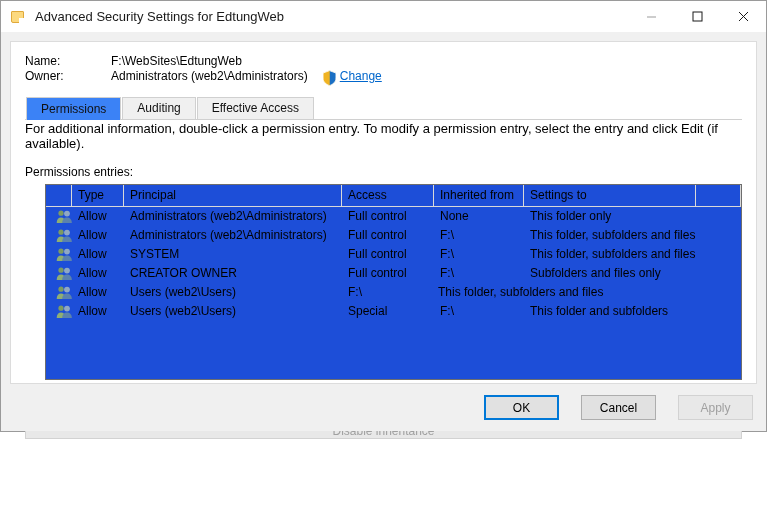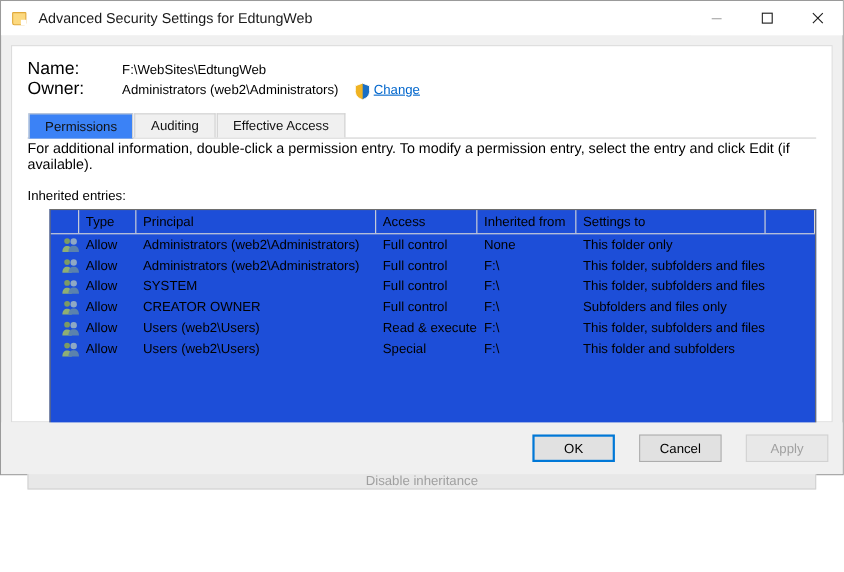--- a/index.html
+++ b/index.html
@@ -102,21 +102,21 @@
   }
   
   .field-row {
     display: flex;
     align-items: center;
     height: 24px;
   }
   .field-label {
     width: 86px;
     flex: 0 0 auto;
-    font-size: 16px;
+    font-size: 12px;
   }
   .field-value { font-size: 12px; }
   .shield {
     width: 15px;
     height: 16px;
     margin-left: 14px;
     margin-right: 3px;
     flex: 0 0 auto;
     position: relative;
     top: 2px;
@@ -327,21 +327,21 @@
         <a class="link" href="#">Change</a>
       </div>
 
       <div class="tabs">
         <div class="tab active">Permissions</div>
         <div class="tab">Auditing</div>
         <div class="tab">Effective Access</div>
       </div>
 
       <div class="infotext">For additional information, double-click a permission entry. To modify a permission entry, select the entry and click Edit (if available).</div>
-      <div class="entries-label">Inherited entries:</div>
+      <div class="entries-label">Permissions entries:</div>
 
       <div class="listview">
         <div class="lv-head">
           <div class="cell c-icon"></div>
           <div class="cell c-type">Type</div>
           <div class="cell c-princ">Principal</div>
           <div class="cell c-access">Access</div>
           <div class="cell c-inher">Inherited from</div>
           <div class="cell c-applies">Settings to</div>
           <div class="cell c-last"></div>
@@ -429,21 +429,20 @@
               <svg width="17" height="15" viewBox="0 0 17 15">
                 <circle cx="5" cy="4.2" r="2.6" fill="#7d9b63"></circle>
                 <path d="M0.7 14 C0.7 10.4 2.6 8.6 5 8.6 C7.4 8.6 9.3 10.4 9.3 14 Z" fill="#8fae74"></path>
                 <circle cx="11" cy="4.6" r="2.9" fill="#8fa8c4"></circle>
                 <path d="M6.2 14 C6.2 10.2 8.3 8.4 11 8.4 C13.7 8.4 15.8 10.2 15.8 14 Z" fill="#5b82ad"></path>
               </svg>
             </div>
           </div>
           <div class="cell c-type">Allow</div>
           <div class="cell c-princ">Users (web2\Users)</div>
-          <div class="cell c-access">Read &amp; execute</div>
           <div class="cell c-inher">F:\</div>
           <div class="cell c-applies">This folder, subfolders and files</div>
           <div class="cell c-last"></div>
         </div>
 
         <div class="lv-row">
           <div class="cell c-icon">
             <div class="users-icon">
               <svg width="17" height="15" viewBox="0 0 17 15">
                 <circle cx="5" cy="4.2" r="2.6" fill="#7d9b63"></circle>

